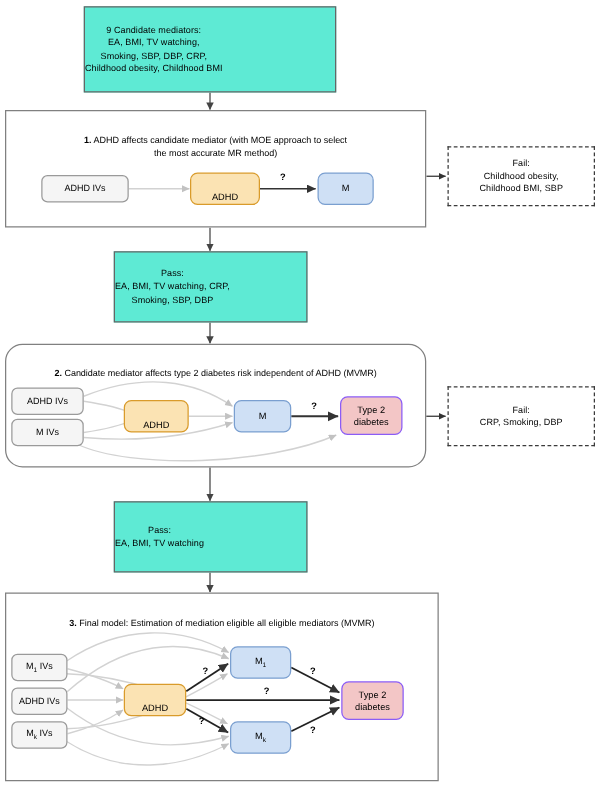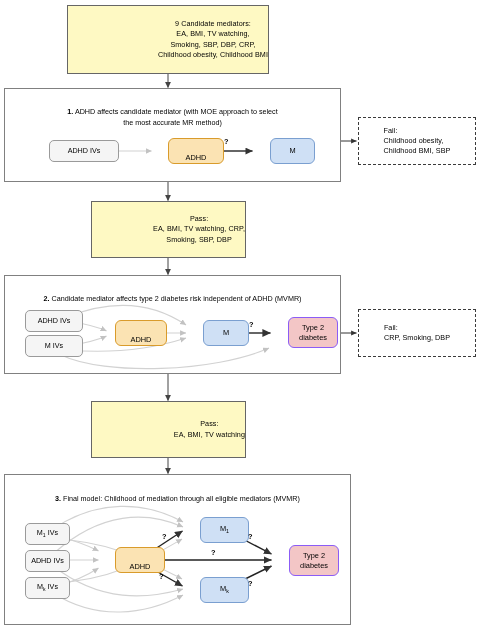--- a/index.html
+++ b/index.html
@@ -12,25 +12,25 @@
     font-family: "Liberation Sans", sans-serif;
     color: #000000;
     position: relative;
     overflow: hidden;
   }
   #canvas { position: absolute; left: 0; top: 0; width: 480px; height: 629px; }
 
   
   .abox {
     position: absolute;
-    background: #fef9c3;
+    background: #5eead4;
     border: 1px solid #666666;
     display: flex;
     align-items: center;
-    justify-content: flex-end;
+    justify-content: flex-start;
     text-align: center;
   }
   .abox-text {
     font-size: 7.2px;
     line-height: 1.42;
     white-space: pre-line;
     letter-spacing: 0.01em;
   }
 
   
@@ -51,34 +51,34 @@
   .panel-title b { font-weight: bold; }
 
   
   .fail {
     position: absolute;
     background: #ffffff;
     border: 1px dashed #3b3b3b;
     display: flex;
     align-items: center;
     justify-content: center;
+    text-align: center;
   }
 
   
   .node {
     position: absolute;
     border-radius: 6px;
     display: flex;
     align-items: center;
     justify-content: center;
     text-align: center;
     font-size: 7.4px;
     line-height: 1.3;
     white-space: pre-line;
-    margin-left: 16px;
   }
   .node.iv     { background:#f5f5f5; border:1px solid #9a9a9a; border-radius:5px; font-size:7.2px; }
   .node.adhd   { background:#fbe3b3; border:1px solid #d99b2b;align-items:flex-end; }
   .node.med    { background:#cfe0f5; border:1px solid #7a9fd0; }
   .node.t2d    { background:#f3c6c6; border:1px solid #8b5cf6; }
 
   .qmark {
     position: absolute;
     font-size: 7.4px;
     font-weight: bold;
@@ -159,21 +159,21 @@
 Childhood obesity,
 Childhood BMI, SBP</div>
   </div>
 
   <div class="abox" style="left:91px; top:201px; width:155px; height:57px;">
     <div class="abox-text">Pass:
 EA, BMI, TV watching, CRP,
 Smoking, SBP, DBP</div>
   </div>
 
-  <div class="panel" style="left:4px; top:275px; width:337px; height:99px;">
+  <div class="panel" style="left:4px; top:275px; width:337px; height:99px;border-radius:14px;">
 
     <div class="panel-title" style="top:8px;">
       <b>2.</b><span> Candidate mediator affects type 2 diabetes risk independent of ADHD (MVMR)</span>
     </div>
 
     <svg class="edges" width="337" height="99">
 
       <path d="M62,45 C82,48 95,52 101.5,55" fill="none" stroke="#d2d2d2" stroke-width="1.1" marker-end="url(#arrLight)"></path>
 
       <path d="M62,70 C82,67 95,63 101.5,60" fill="none" stroke="#d2d2d2" stroke-width="1.1" marker-end="url(#arrLight)"></path>
@@ -214,21 +214,21 @@
   </div>
 
   <div class="abox" style="left:91px; top:401px; width:155px; height:57px;">
     <div class="abox-text">Pass:
 EA, BMI, TV watching</div>
   </div>
 
   <div class="panel" style="left:4px; top:474px; width:347px; height:151px;">
 
     <div class="panel-title" style="top:9px;">
-      <b>3.</b><span> Final model: Childhood of mediation through all eligible mediators (MVMR)</span>
+      <b>3.</b><span> Final model: Estimation of mediation eligible all eligible mediators (MVMR)</span>
     </div>
 
     <svg class="edges" width="347" height="151">
 
       <path d="M49,60 C72,66 86,72 93.5,76" fill="none" stroke="#d2d2d2" stroke-width="1.1" marker-end="url(#arrLight)"></path>
       <path d="M49,85 C70,85 84,85 93.5,85" fill="none" stroke="#d2d2d2" stroke-width="1.1" marker-end="url(#arrLight)"></path>
       <path d="M49,112 C72,106 86,98 93.5,93" fill="none" stroke="#d2d2d2" stroke-width="1.1" marker-end="url(#arrLight)"></path>
 
       <path d="M48,54 C92,24 140,26 178,47" fill="none" stroke="#d2d2d2" stroke-width="1.1" marker-end="url(#arrLight)"></path>
 

